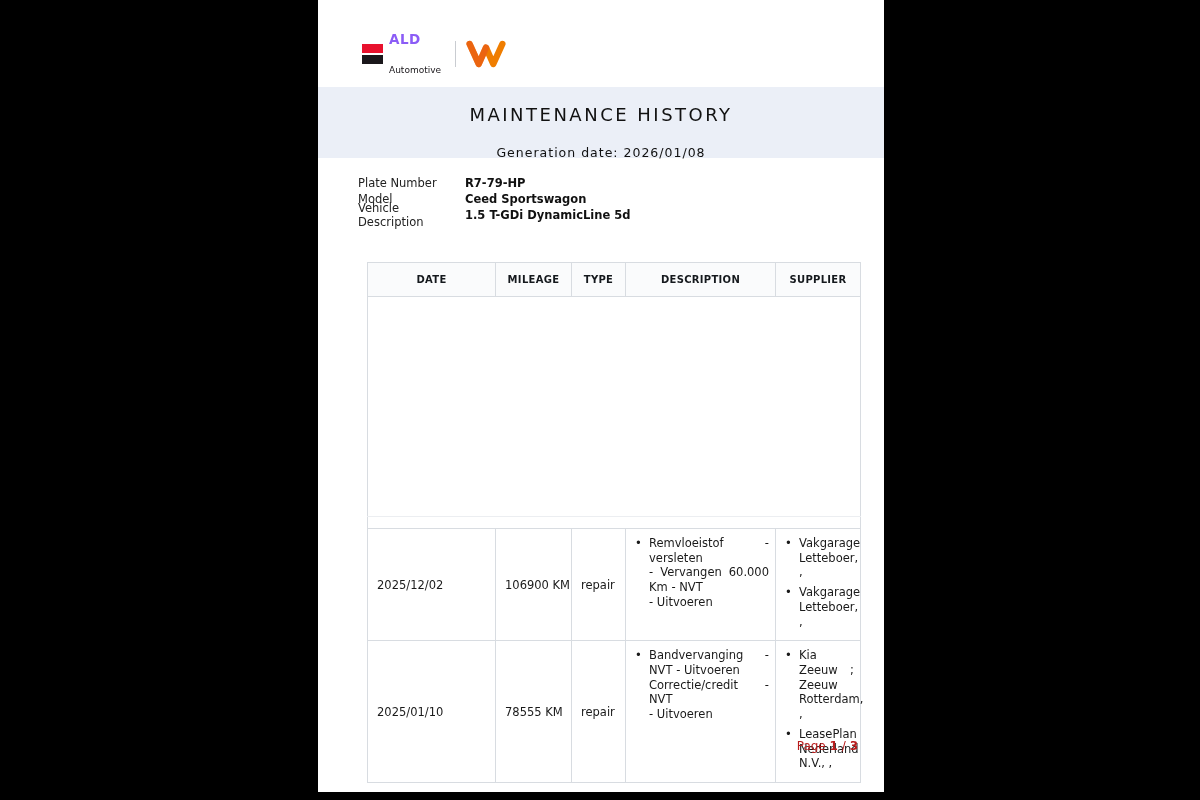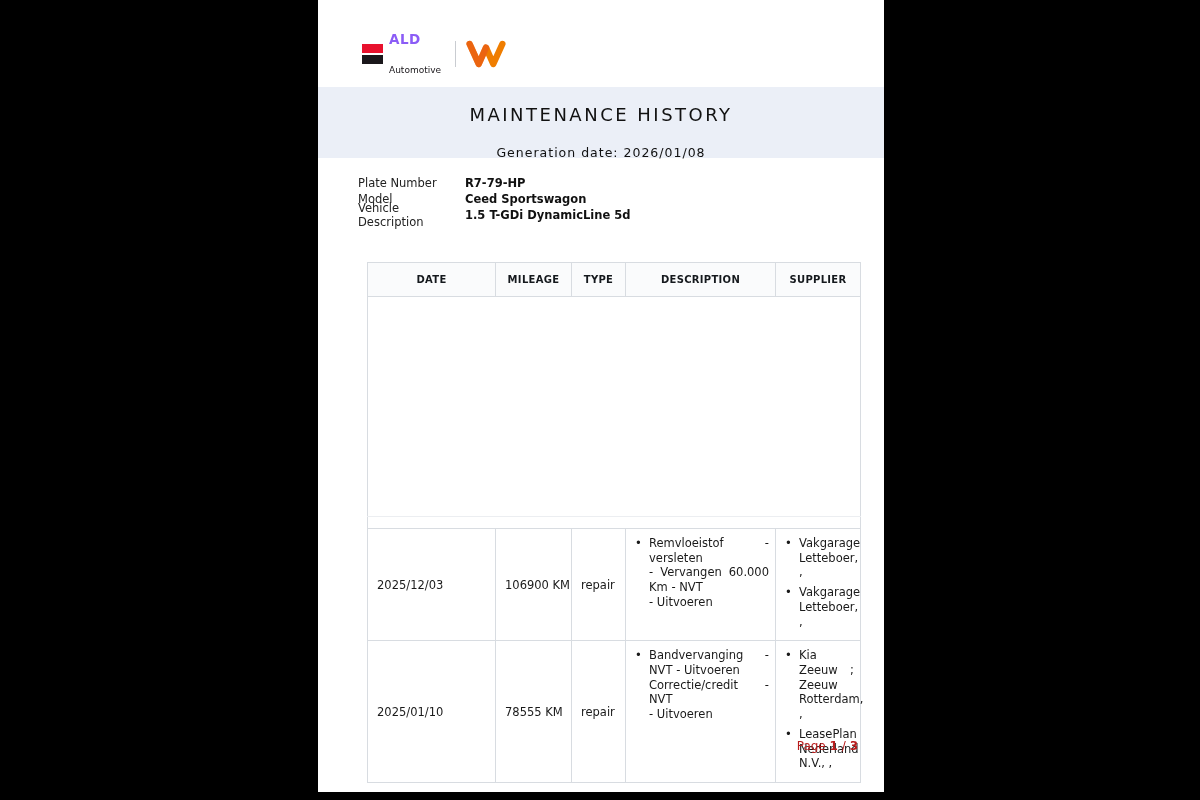--- a/index.html
+++ b/index.html
@@ -199,21 +199,21 @@
       </tr>
     </thead>
     <tbody>
       <tr class="spacer-tall">
           <td colspan="5"></td>
         </tr>
       <tr class="spacer-thin">
           <td colspan="5"></td>
         </tr>
     <tr class="data-row-1">
-          <td class="td-date">2025/12/03</td>
+          <td class="td-date">2025/12/02</td>
           <td class="td-mileage">106900 KM</td>
           <td class="td-type">repair</td>
           <td class="td-desc">
             <div class="bullet-item">
               <span class="bullet-marker">•</span>
               <div class="item-line">Remvloeistof - versleten</div>
               <div class="item-line">- Vervangen 60.000 Km - NVT</div>
               <div class="item-line">- Uitvoeren</div>
             </div>
           </td>

